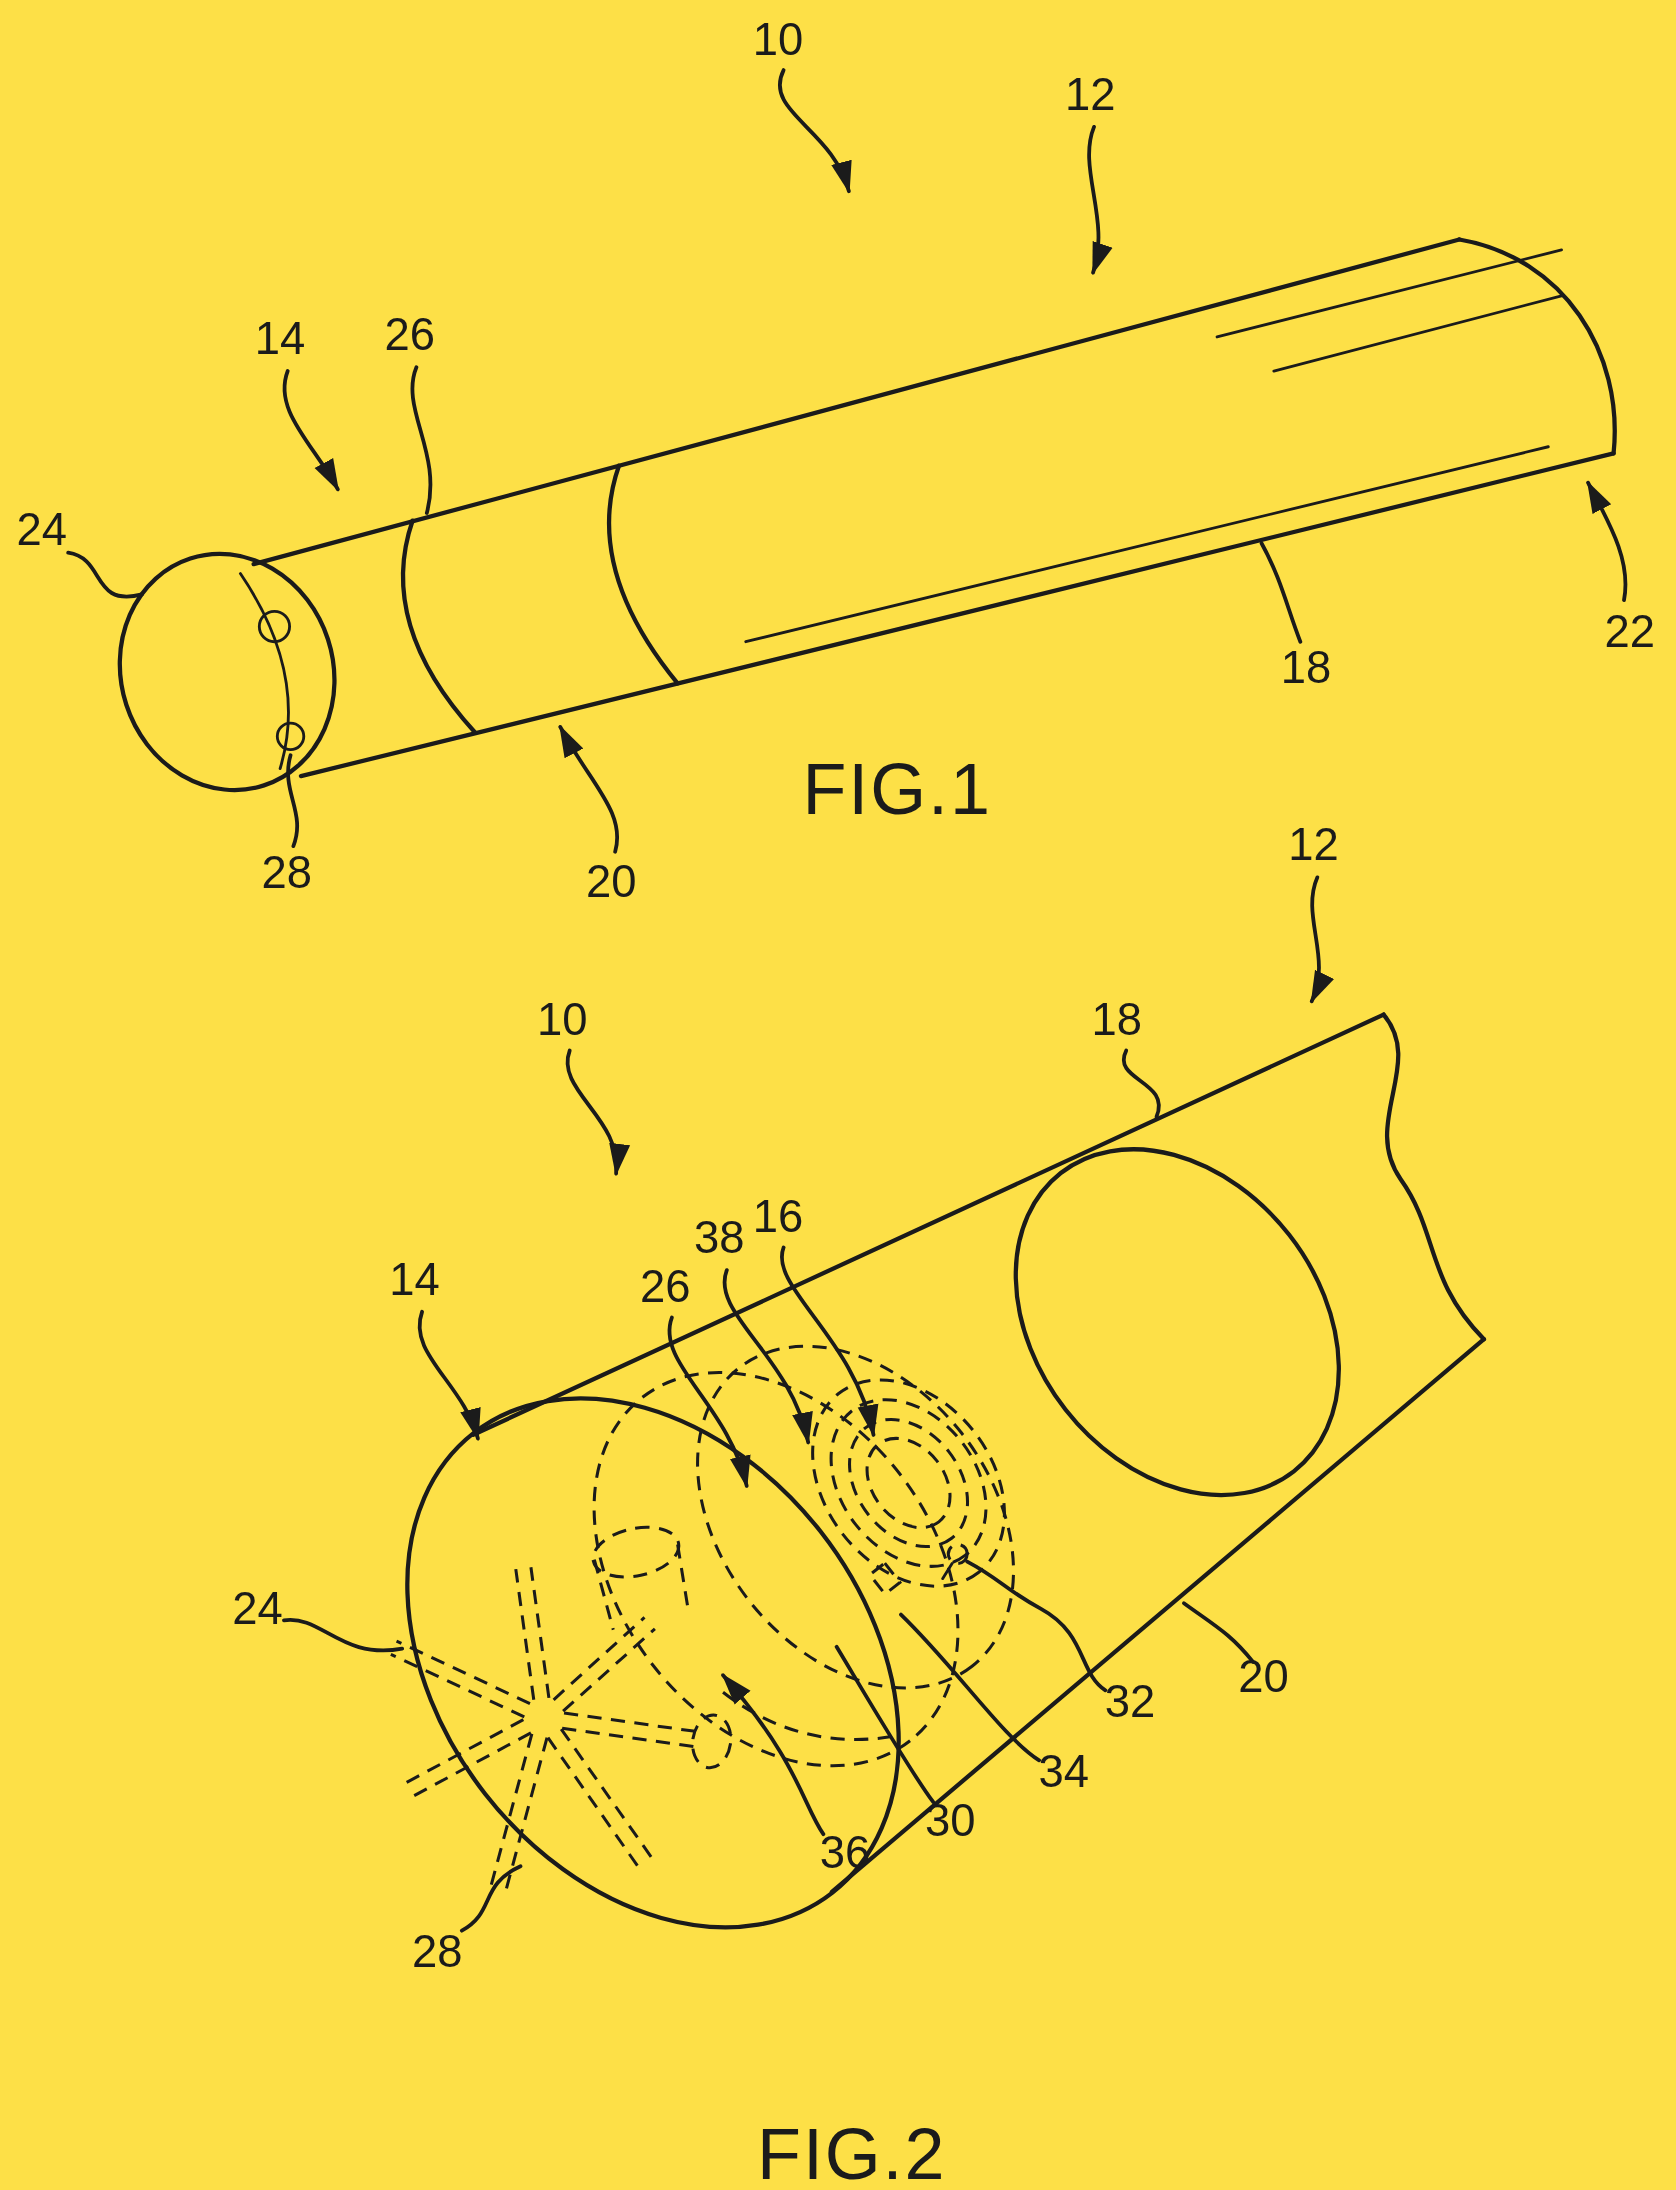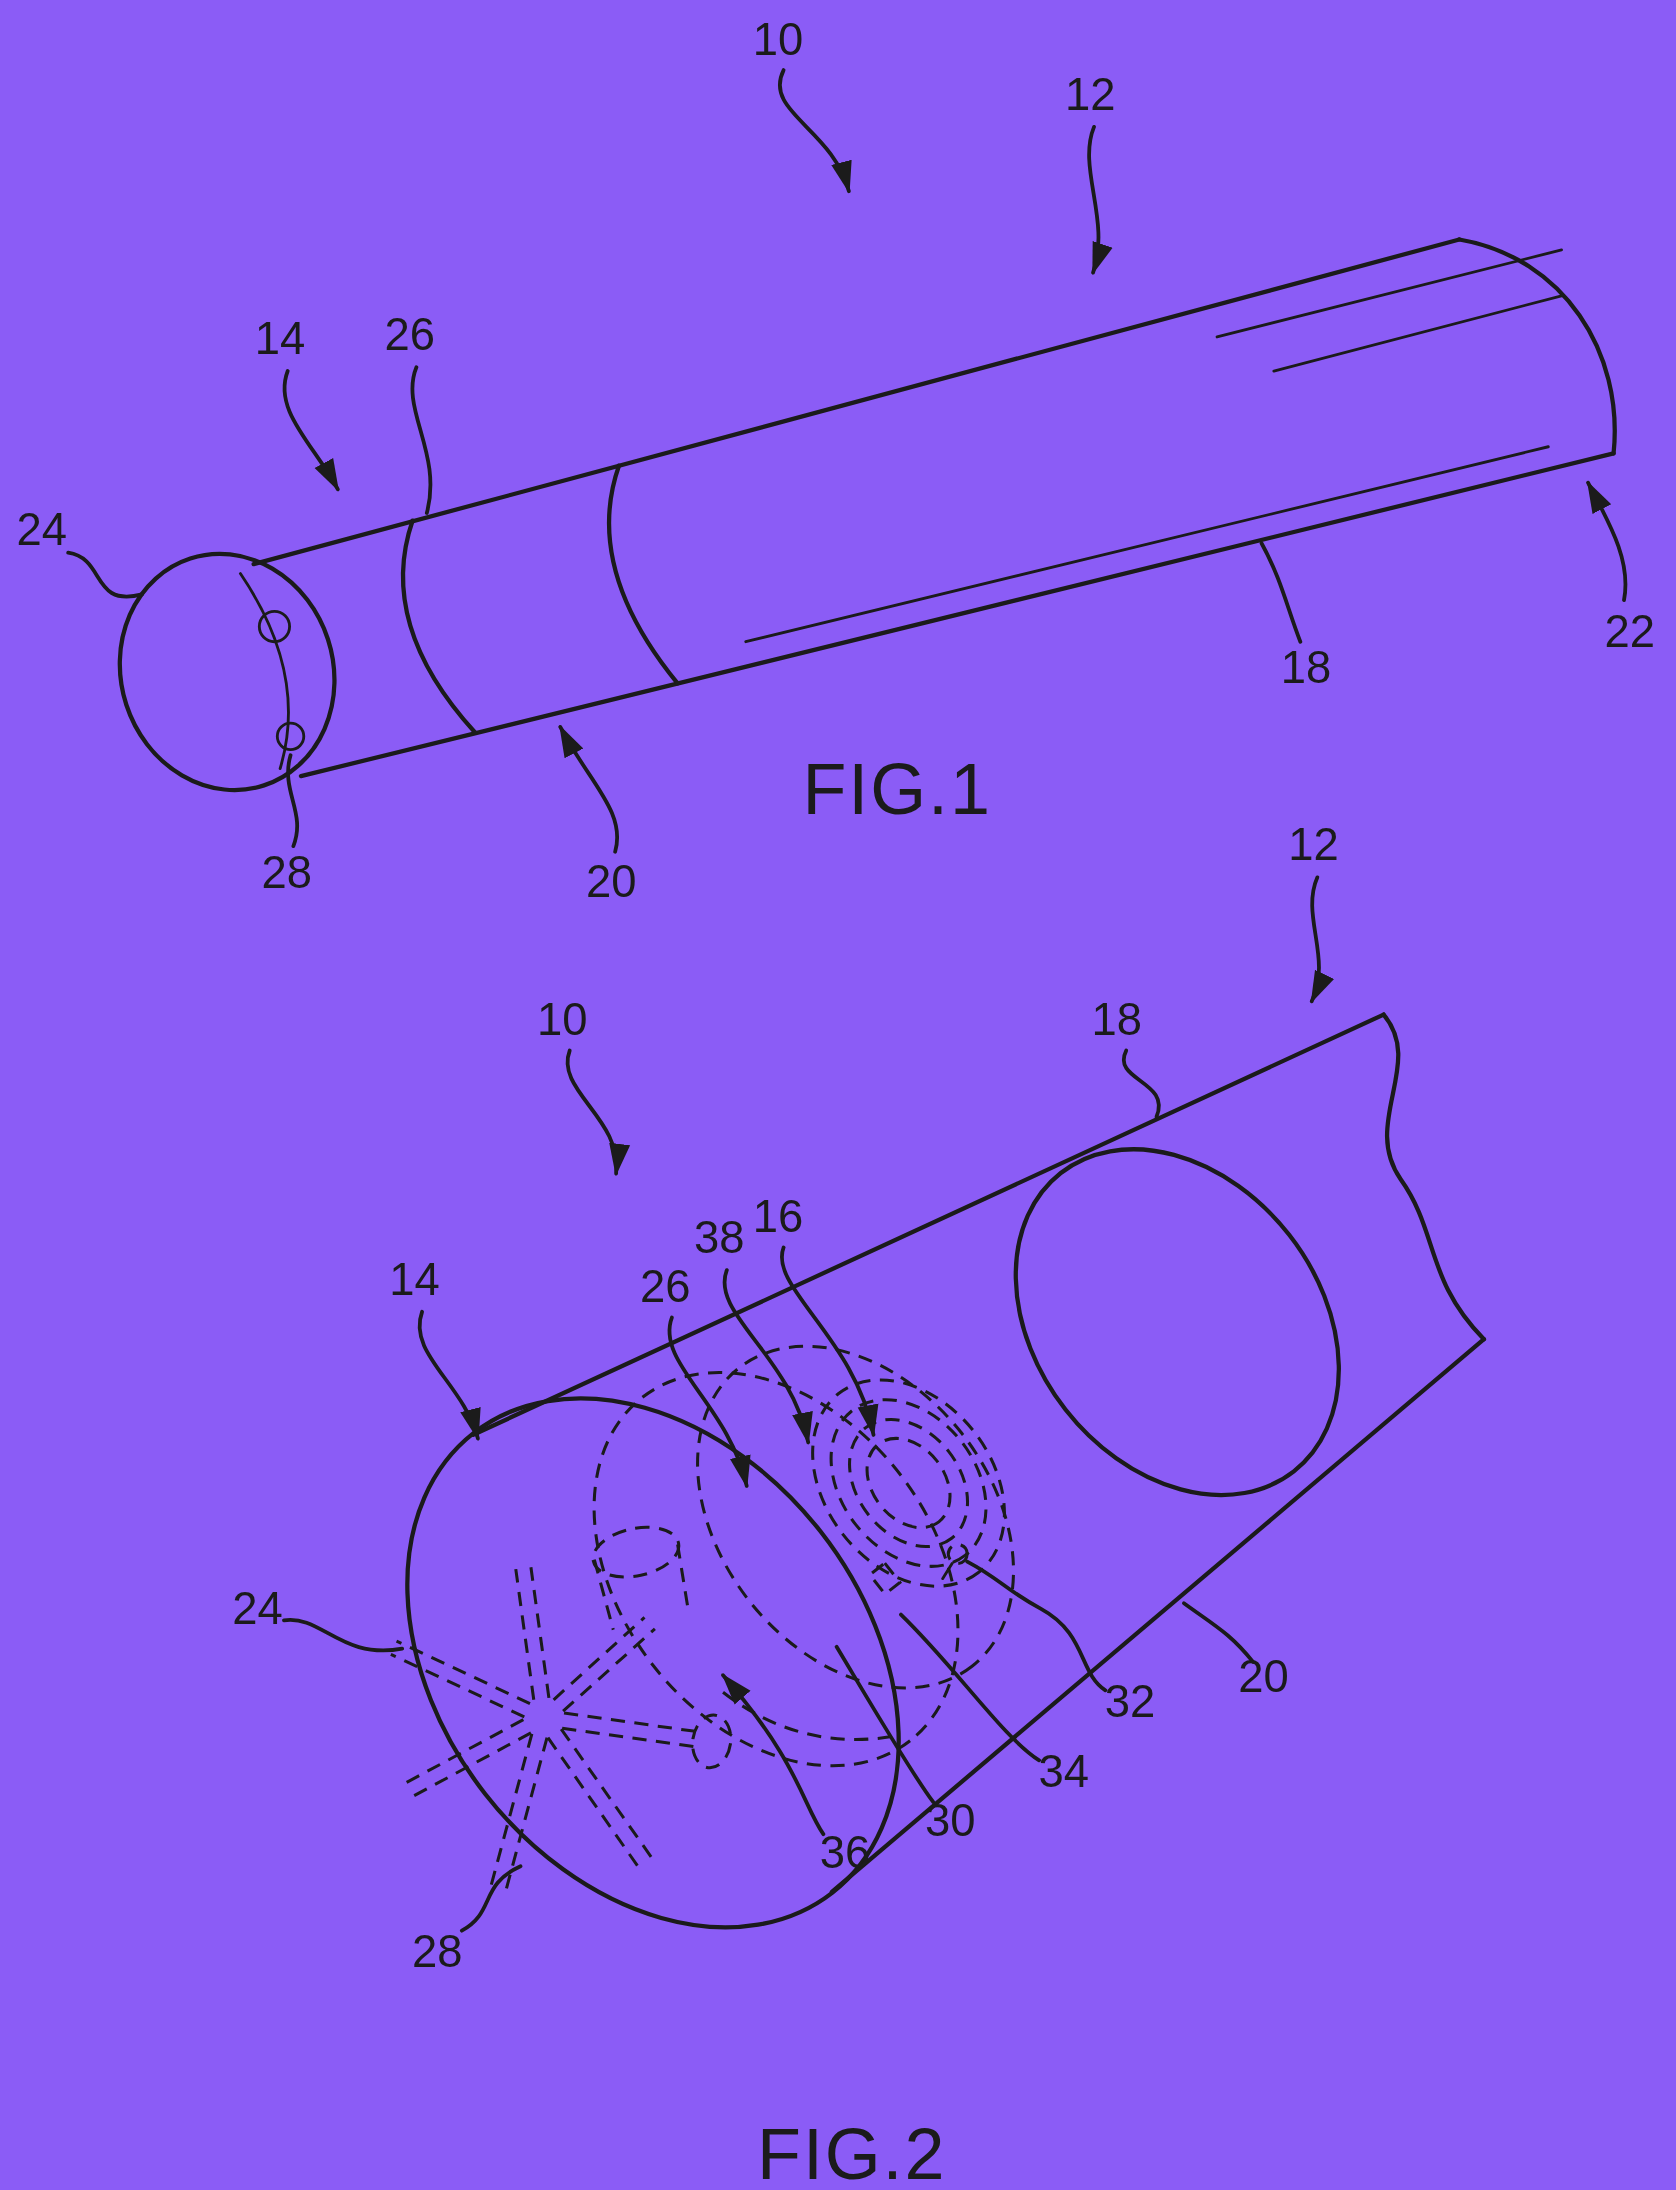--- a/index.html
+++ b/index.html
@@ -1,19 +1,19 @@
 <!DOCTYPE html>
 <html style="font-size:15px"><head>
 <meta charset="utf-8">
 <style>
   html,body{margin:0;padding:0;background:#ffffff;}
   .page{
     position:relative;
     width:1677px;height:2191px;
-    background:#8b5cf6;
+    background:#fde047;
     font-family:"Liberation Sans", sans-serif;
   }
   svg{display:block;}
   .ink      {stroke:#1b1b1b;fill:none;stroke-width:4.5;stroke-linecap:round;stroke-linejoin:round;}
   .ink-thin {stroke:#1b1b1b;fill:none;stroke-width:3;stroke-linecap:round;}
   .leader   {stroke:#1b1b1b;fill:none;stroke-width:4;stroke-linecap:round;}
   .dashed   {stroke:#1b1b1b;fill:none;stroke-width:3.2;stroke-dasharray:15 10;stroke-linecap:butt;}
   .ref-num  {font-size:48px;fill:#1b1b1b;text-anchor:middle;}
   .caption  {font-size:76px;fill:#1b1b1b;text-anchor:middle;letter-spacing:2px;}
 </style>

